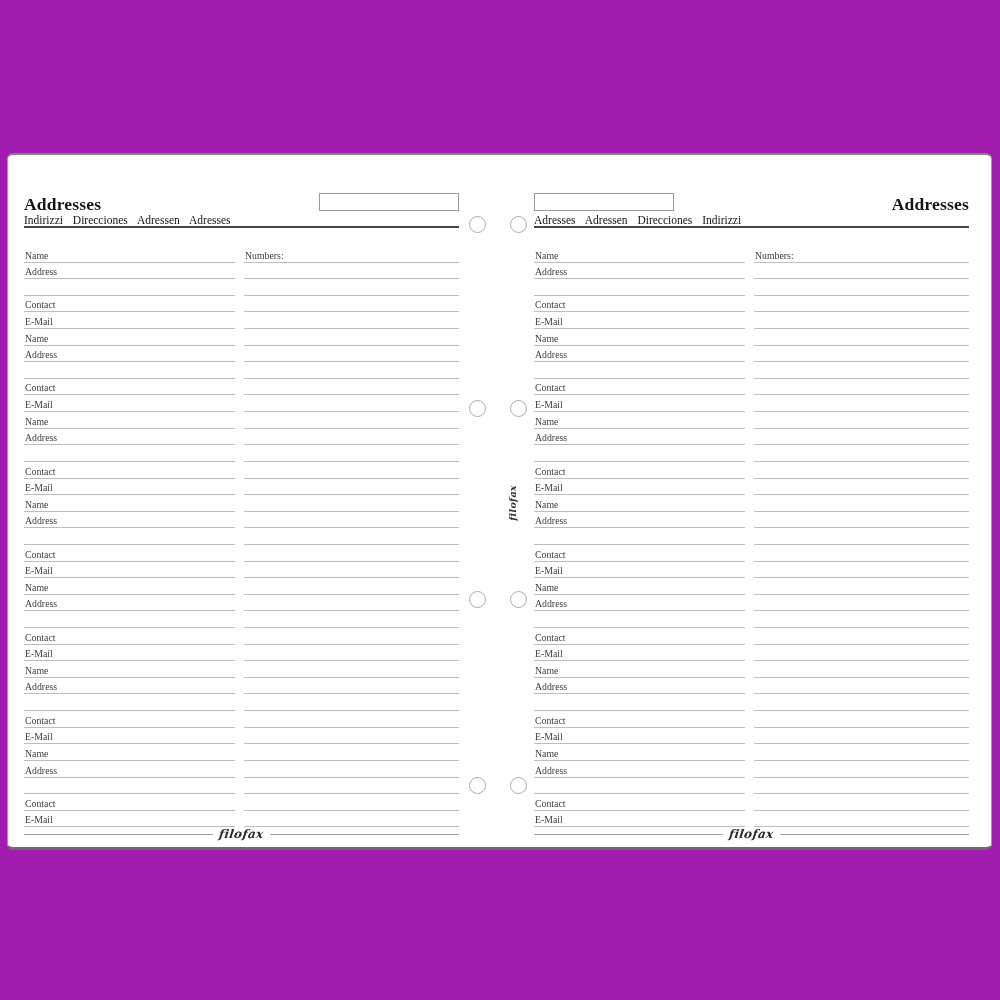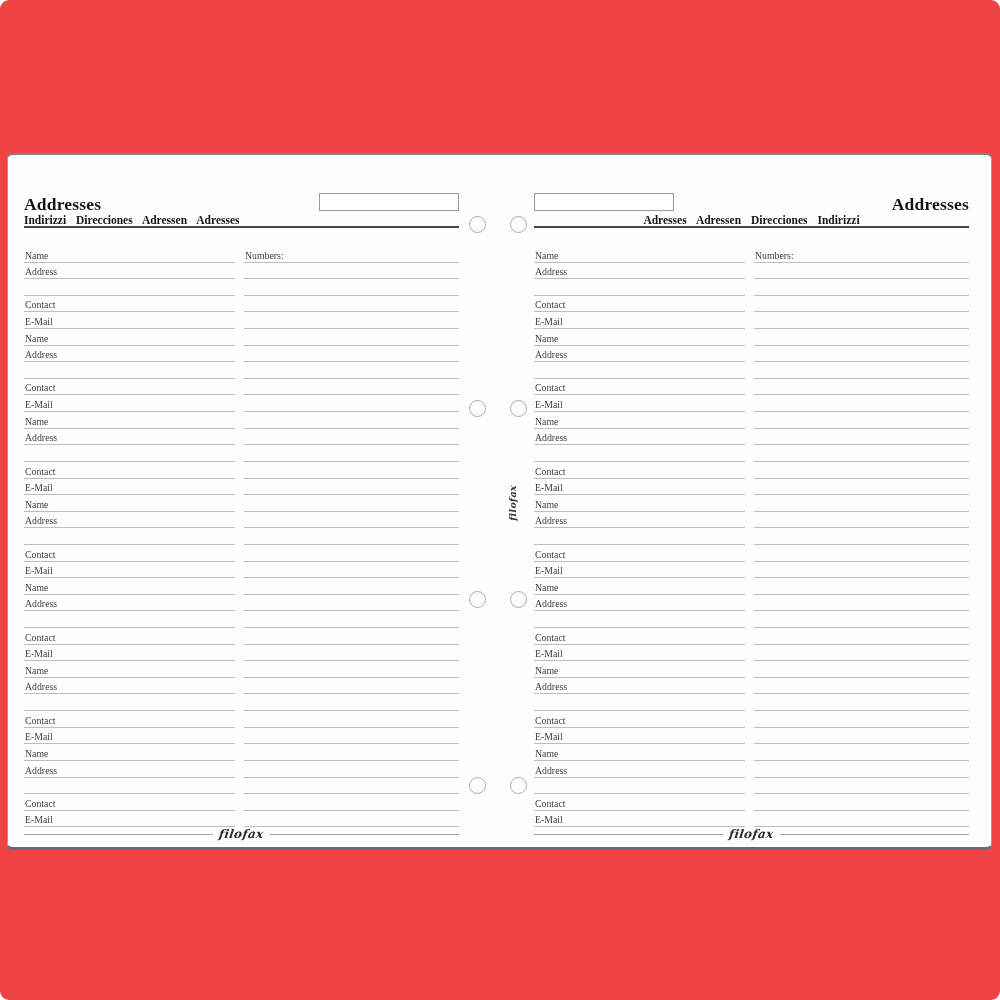--- a/index.html
+++ b/index.html
@@ -1,37 +1,37 @@
 <!DOCTYPE html>
 <html><head>
 <meta charset="utf-8">
 <style>
   html,body{margin:0;padding:0;background:#ffffff;width:1000px;height:1000px;
             font-family:"Liberation Serif",serif;}
-  .stage{position:relative;width:1000px;height:1000px;background:#ef4444;overflow:hidden;border-radius:9px;}
+  .stage{position:relative;width:1000px;height:1000px;background:#a21caf;overflow:hidden;}
 
   
   .scan{position:absolute;left:7px;top:153px;width:985px;height:697px;box-sizing:border-box;
         background:#fefefe;border:1px solid #9b9b9b;border-top:2px solid #828282;
         border-bottom:3px solid #6b6b6b;border-radius:6px;}
 
   
   .page{position:absolute;top:36px;width:435px;}
   .page-left{left:16px;}
   .page-right{left:526px;}
 
   .page-head{box-sizing:border-box;border-bottom:2px solid #454545;}
   .head-row{display:flex;justify-content:space-between;align-items:flex-end;height:22px;}
   .page-right .head-row{flex-direction:row-reverse;}
   .tab-box{width:140px;height:18px;box-sizing:border-box;border:1px solid #9a9a9a;
            background:#fff;align-self:flex-start;margin-top:2px;}
   .title{font-weight:bold;font-size:17.5px;line-height:18px;color:#141414;letter-spacing:.2px;}
-  .subtitle{font-weight:bold;font-size:11.5px;line-height:12px;margin-top:1px;
+  .subtitle{font-weight:normal;font-size:11.5px;line-height:12px;margin-top:1px;
             word-spacing:7px;color:#141414;}
-  .page-right .subtitle{text-align:center;}
+  .page-right .subtitle{text-align:left;}
 
   
   .addr-table{width:435px;margin-top:18px;}
   .row{display:flex;gap:9px;height:16.62px;}
   .cell{box-sizing:border-box;border-bottom:1px solid #bdbdbd;display:flex;
         align-items:flex-end;padding:0 0 1px 1px;font-size:9.8px;line-height:11px;color:#3d3d3d;}
   .label-cell{flex:0 0 211px;}
   .value-cell{flex:1;}
 
   

